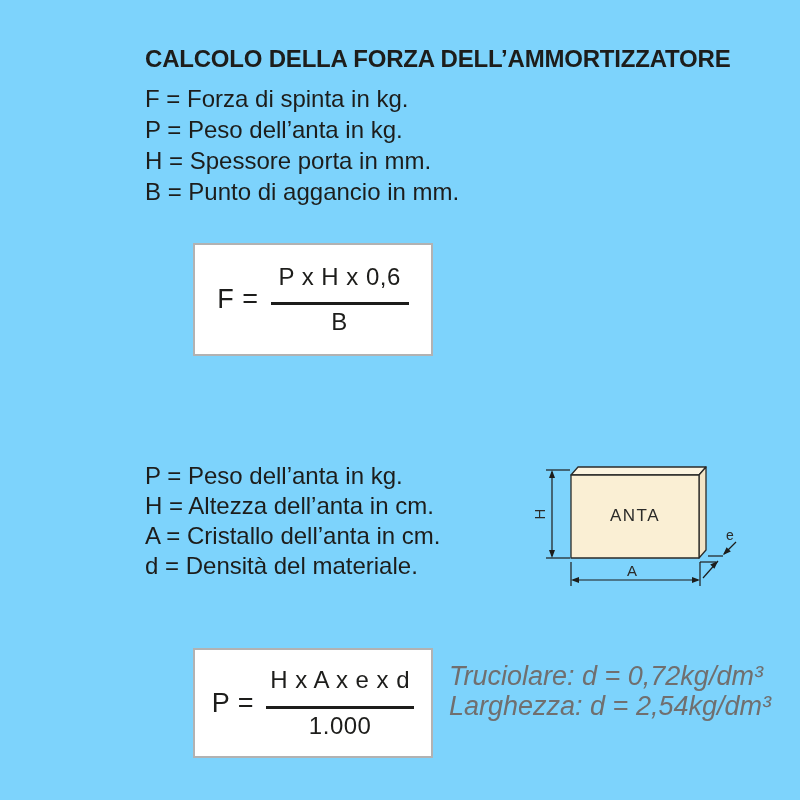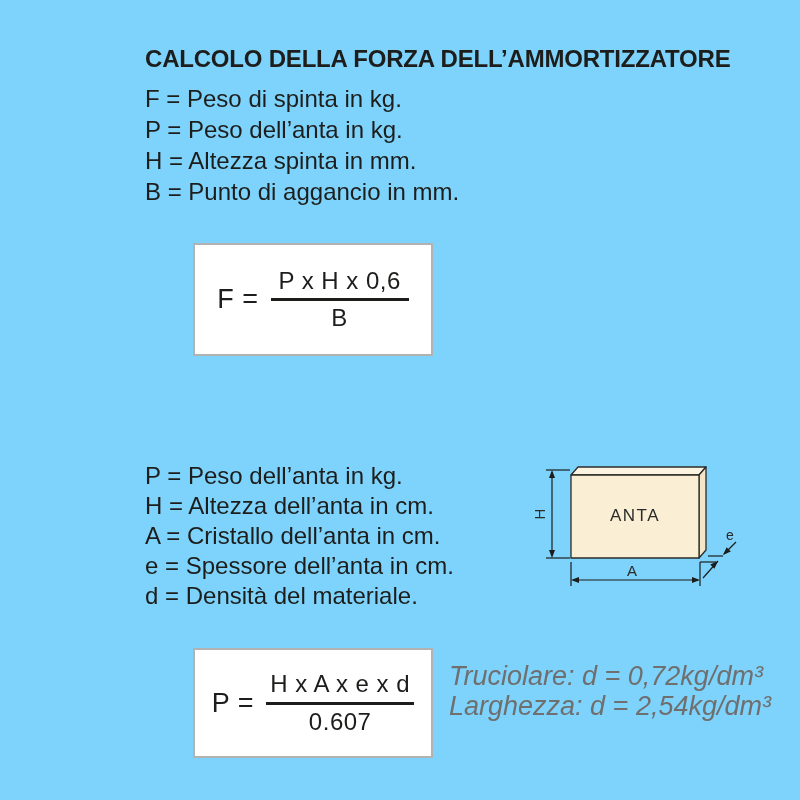--- a/index.html
+++ b/index.html
@@ -35,21 +35,21 @@
     box-sizing: border-box;
   }
   .formula-lhs { font-size: 27px; letter-spacing: 0.5px; white-space: pre; }
   .frac { display: flex; flex-direction: column; align-items: center; }
   .frac .num, .frac .den {
     font-size: 24px;
     letter-spacing: 0.5px;
     white-space: pre;
     line-height: 1.1;
   }
-  .frac .num { padding-bottom: 4px; }
+  .frac .num { padding-bottom: 12px; }
   .frac .den { padding-top: 4px; }
   .frac-bar { height: 3px; background: #1d1d1b; }
   .bar-force { width: 138px; }
   .bar-weight { width: 148px; }
   .density-line {
     font-size: 27px;
     font-style: italic;
     color: #706f6f;
     line-height: 30px;
     white-space: pre;
@@ -60,41 +60,40 @@
   }
 </style>
 </head>
 <body>
 
 <div class="page">
 
   <div class="abs title" style="left:145px; top:45px;">CALCOLO DELLA FORZA DELL’AMMORTIZZATORE</div>
 
   <div class="abs defs-force" style="left:145px; top:83px;">
-    <div class="def-line">F = Peso di spinta in kg.</div>
+    <div class="def-line">F = Forza di spinta in kg.</div>
     <div class="def-line">P = Peso dell’anta in kg.</div>
-    <div class="def-line">H = Altezza spinta in mm.</div>
+    <div class="def-line">H = Spessore porta in mm.</div>
     <div class="def-line">B = Punto di aggancio in mm.</div>
   </div>
 
   <div class="abs formula-box" style="left:193px; top:243px; width:240px; height:113px;">
     <span class="formula-lhs">F =</span>
     <div class="frac">
       <span class="num">P x H x 0,6</span>
       <span class="frac-bar bar-force"></span>
       <span class="den">B</span>
     </div>
   </div>
 
 
   <div class="abs defs-weight" style="left:145px; top:461px;">
     <div class="def-line">P = Peso dell’anta in kg.</div>
     <div class="def-line">H = Altezza dell’anta in cm.</div>
     <div class="def-line">A = Cristallo dell’anta in cm.</div>
-    <div class="def-line">e = Spessore dell’anta in cm.</div>
     <div class="def-line">d = Densità del materiale.</div>
   </div>
 
   <svg class="abs diagram-svg" style="left:533px; top:450px;" width="225" height="150" viewBox="0 0 225 150">
 
     <g stroke="#2b2b29" stroke-width="1.3" stroke-linejoin="round">
       <polygon points="38,25 45,17 173,17 166,25" fill="#fcf4e0"></polygon>
       <polygon points="166,25 173,17 173,100 166,108" fill="#f3e5c6"></polygon>
       <rect x="38" y="25" width="128" height="83" fill="#faefd4"></rect>
     </g>
@@ -127,21 +126,21 @@
     <polygon points="190,105 197.8,101.4 193.6,97.2" fill="#1d1d1b"></polygon>
     <polygon points="185,111 181.4,118.8 177.2,114.6" fill="#1d1d1b"></polygon>
     <text x="197" y="90" text-anchor="middle" font-size="14">e</text>
   </svg>
 
   <div class="abs formula-box" style="left:193px; top:648px; width:240px; height:110px;">
     <span class="formula-lhs">P =</span>
     <div class="frac">
       <span class="num">H x A x e x d</span>
       <span class="frac-bar bar-weight"></span>
-      <span class="den">0.607</span>
+      <span class="den">1.000</span>
     </div>
   </div>
 
   <div class="abs" style="left:449px; top:661px;">
     <div class="density-line">Truciolare: d = 0,72kg/dm³</div>
     <div class="density-line">Larghezza: d = 2,54kg/dm³</div>
   </div>
 
 </div>
 

